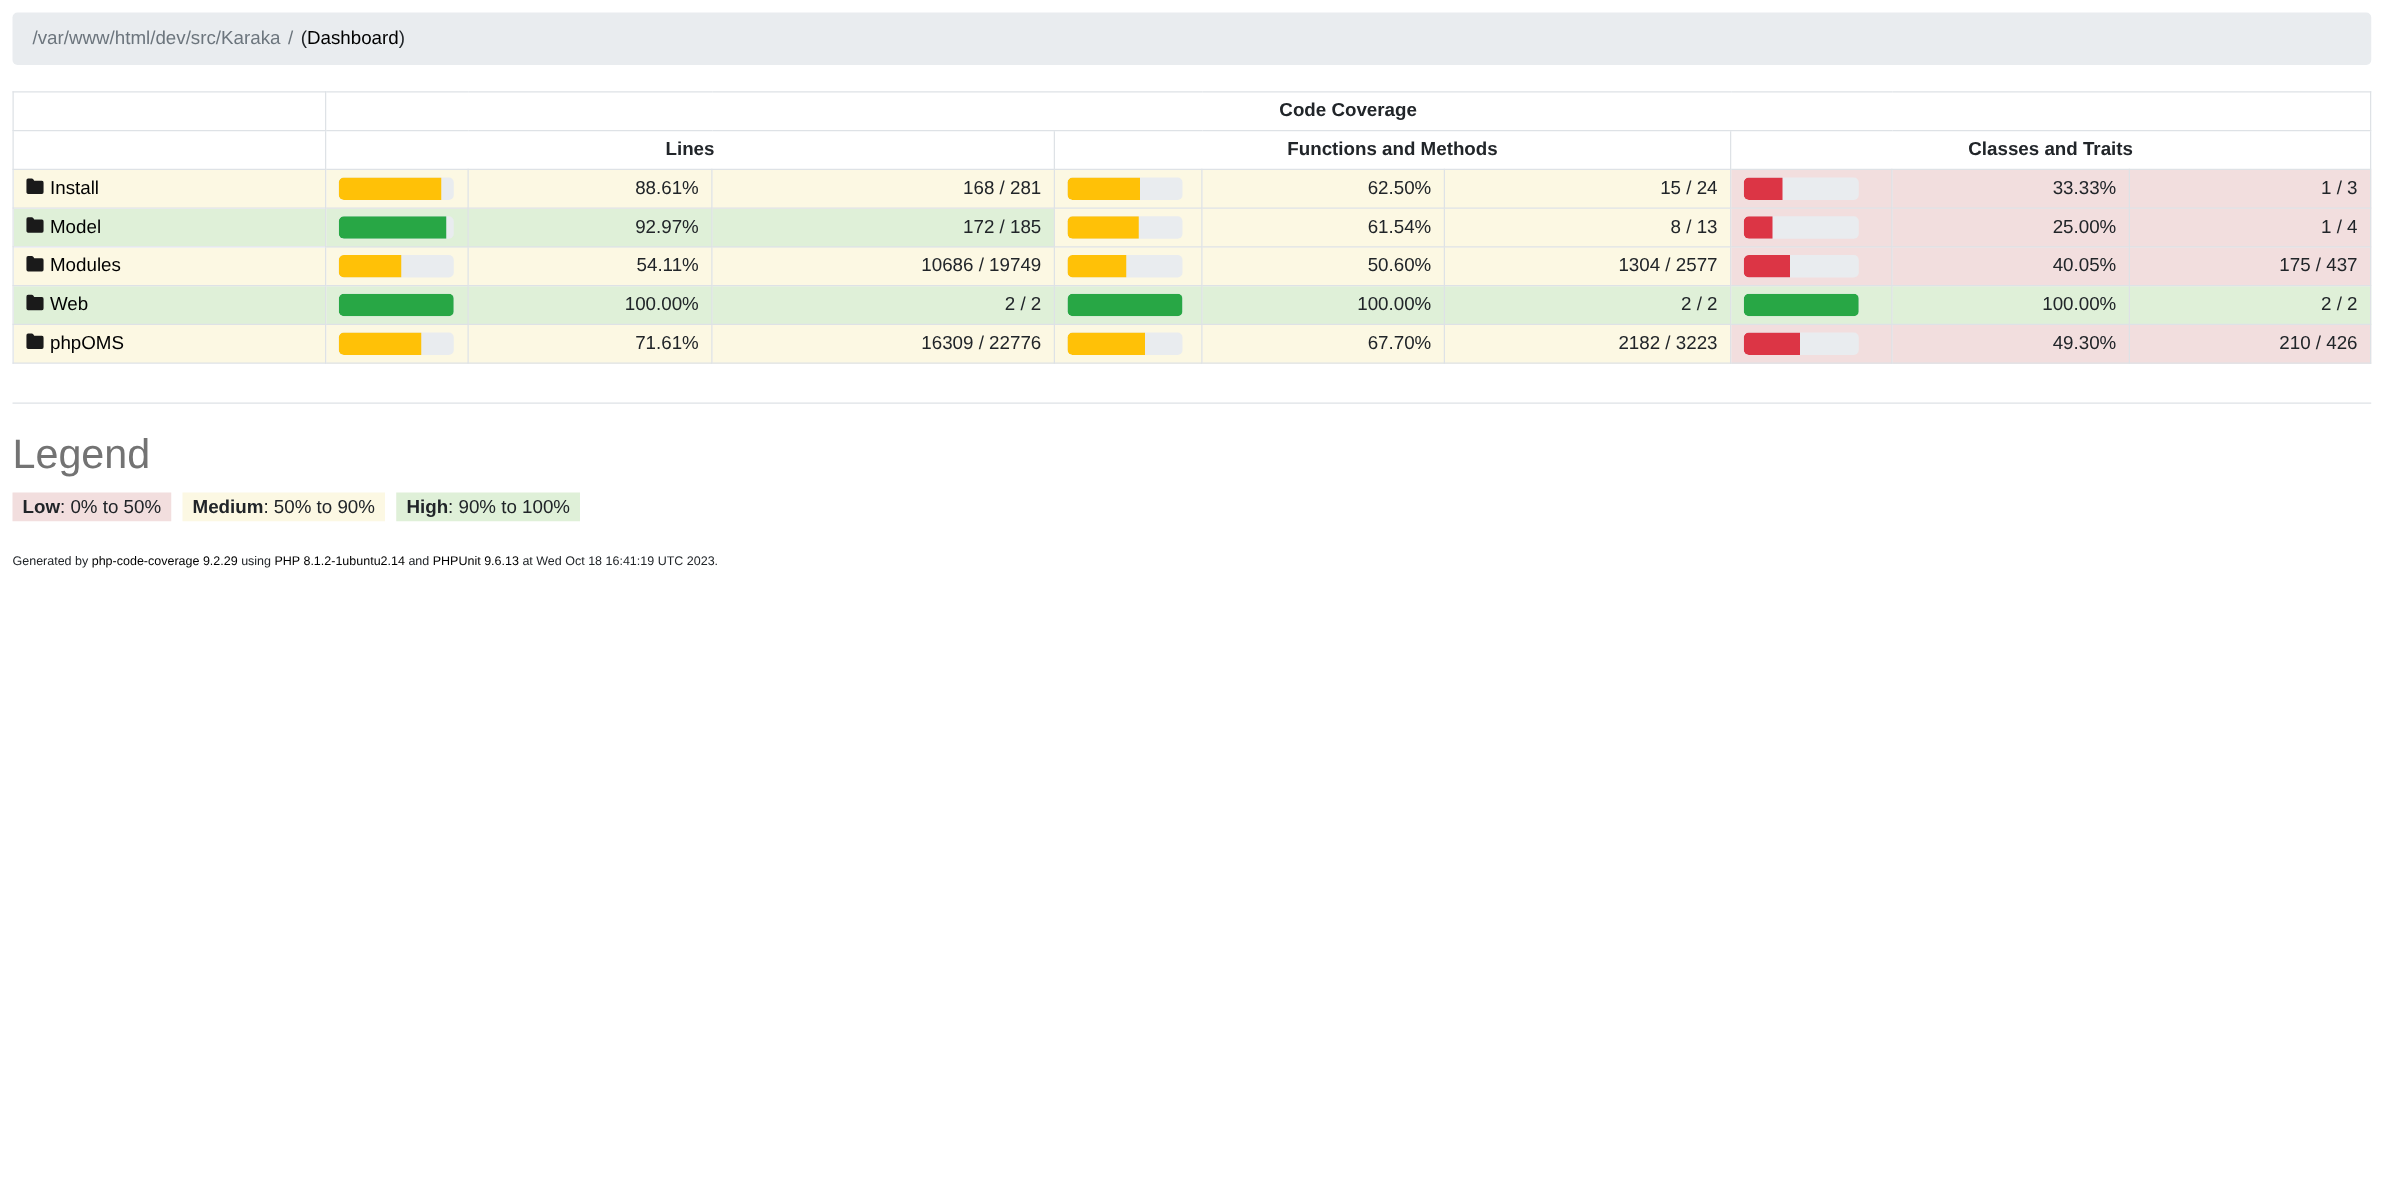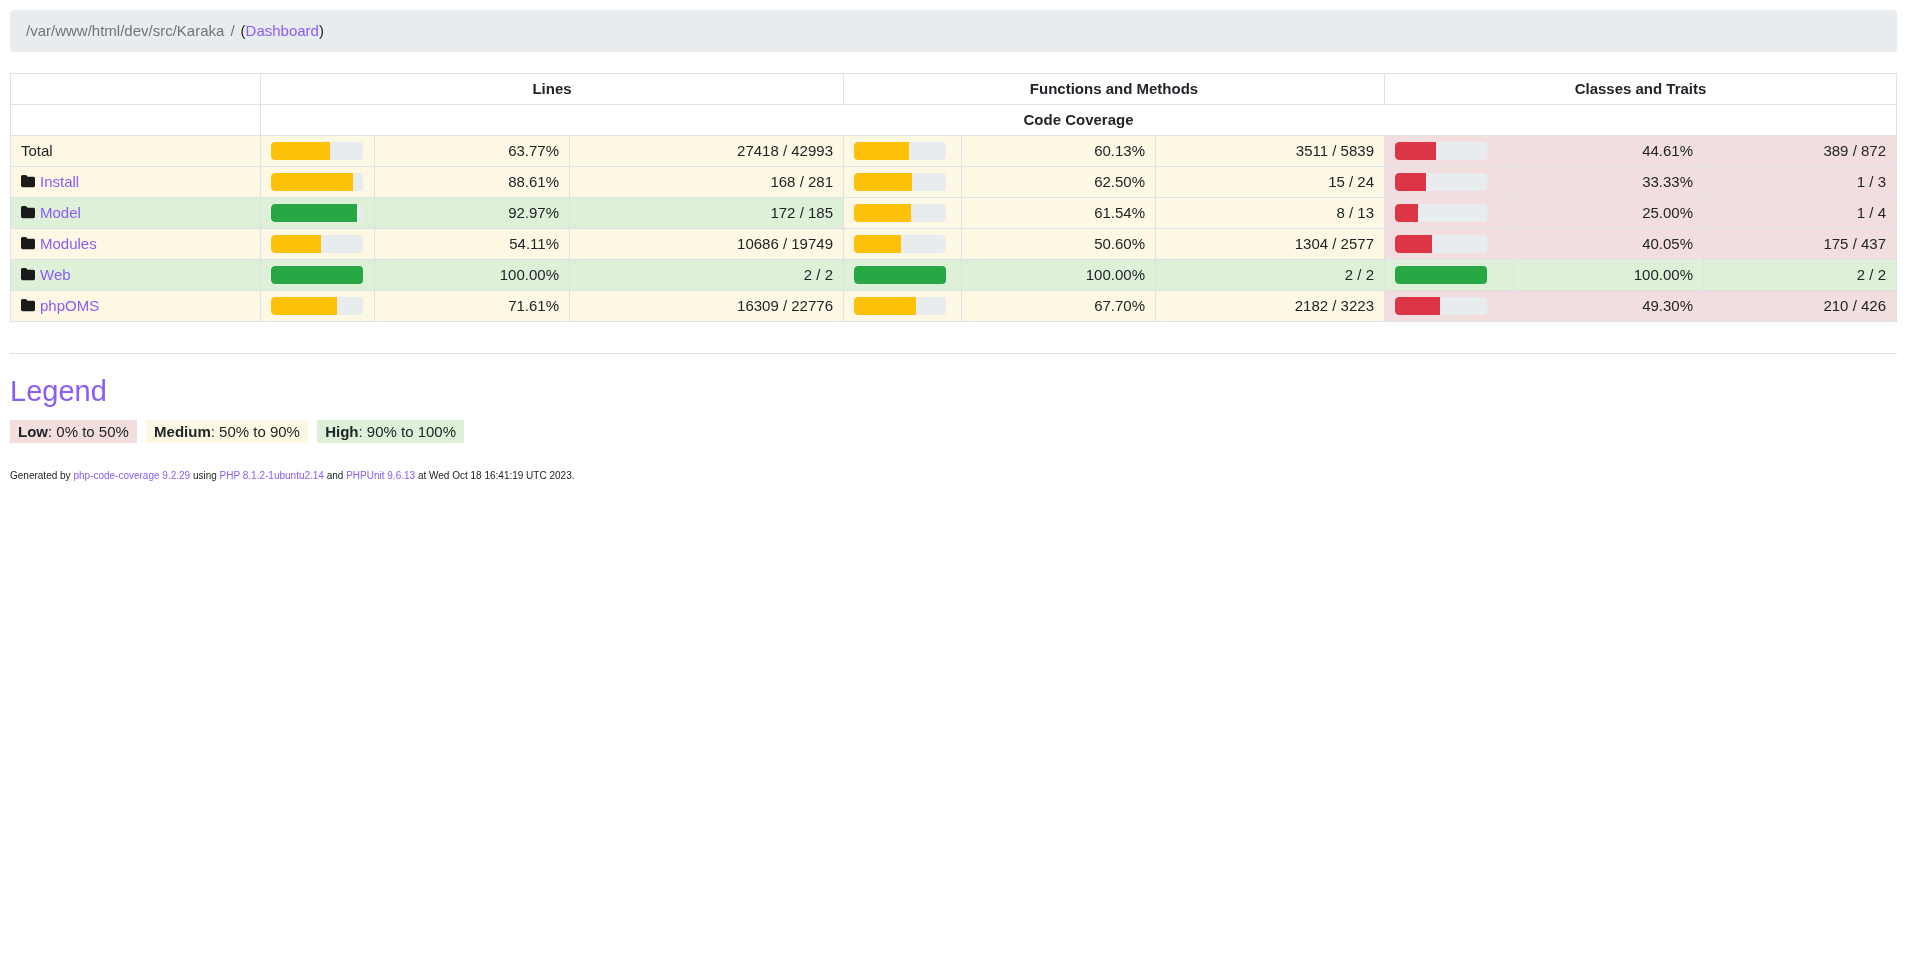--- a/index.html
+++ b/index.html
@@ -17,21 +17,21 @@
   .breadcrumb {
     background: #e9ecef;
     border-radius: 4px;
     padding: 12px 16px;
     margin-bottom: 21px;
     color: #6c757d;
     line-height: 18px;
   }
   .breadcrumb .sep { padding: 0 6px; color: #6c757d; }
   .breadcrumb .parens { color: #212529; }
-  a { color: #8b5cf6; text-decoration: none; margin-top: 10px; }
+  a { color: #000000; text-decoration: none; margin-top: 10px; }
 
   
   table.coverage {
     width: 100%;
     border-collapse: collapse;
     table-layout: fixed;
   }
   table.coverage th, table.coverage td {
     border: 1px solid #dee2e6;
     padding: 6px 10px;
@@ -63,23 +63,23 @@
   .dir-icon { display: inline-block; margin-right: 5px; vertical-align: -1px; }
   .dir-icon svg { display: block; }
 
   hr.rule {
     border: 0;
     border-top: 1px solid #dee2e6;
     margin: 31px 0 0 0;
   }
   h2.legend-title {
     font-weight: 400;
-    font-size: 29px;
+    font-size: 33px;
     margin: 21px 0 12px 0;
-    color: #8b5cf6;
+    color: #737373;
   }
   .legend-row { margin: 0 0 4px 0; }
   .legend-chip {
     display: inline-block;
     padding: 3px 8px;
     margin-right: 5px;
     line-height: 17px;
   }
   .legend-chip b { font-weight: bold; }
 
@@ -106,55 +106,31 @@
     <col style="width:118px">
       <col style="width:194px">
       <col style="width:229px">
     <col style="width:129px">
       <col style="width:190px">
       <col>
   </colgroup>
   <thead>
     <tr>
       <td>&nbsp;</td>
+      <th colspan="9">Code Coverage</th>
+    </tr>
+    <tr>
+      <td>&nbsp;</td>
       <th colspan="3">Lines</th>
       <th colspan="3">Functions and Methods</th>
       <th colspan="3">Classes and Traits</th>
     </tr>
-    <tr>
-      <td>&nbsp;</td>
-      <th colspan="9">Code Coverage</th>
-    </tr>
   </thead>
   <tbody>
 
-    <tr>
-      <td class="name" data-level="warning"><span>Total</span></td>
-      <td data-level="warning">
-          <div class="progress">
-            <div class="progress-bar" data-level="warning" style="width: 63.77%;"></div>
-          </div>
-        </td>
-      <td class="pct" data-level="warning">63.77%</td>
-      <td class="num" data-level="warning">27418 / 42993</td>
-      <td data-level="warning">
-          <div class="progress">
-            <div class="progress-bar" data-level="warning" style="width: 60.13%;"></div>
-          </div>
-        </td>
-      <td class="pct" data-level="warning">60.13%</td>
-      <td class="num" data-level="warning">3511 / 5839</td>
-      <td data-level="danger">
-          <div class="progress">
-            <div class="progress-bar" data-level="danger" style="width: 44.61%;"></div>
-          </div>
-        </td>
-      <td class="pct" data-level="danger">44.61%</td>
-      <td class="num" data-level="danger">389 / 872</td>
-    </tr>
 
     <tr>
       <td class="name" data-level="warning"><span class="dir-icon"><svg width="14" height="14" viewBox="0 0 16 16" fill="#1a1a1a">
               <path d="M1.75 1A1.75 1.75 0 0 0 0 2.75v10.5C0 14.216.784 15 1.75 15h12.5A1.75 1.75 0 0 0 16 13.25v-8.5A1.75 1.75 0 0 0 14.25 3H7.5a.25.25 0 0 1-.2-.1l-.9-1.2A1.75 1.75 0 0 0 5 1H1.75Z"></path>
             </svg></span><a href="#">Install</a></td>
       <td data-level="warning">
           <div class="progress">
             <div class="progress-bar" data-level="warning" style="width: 88.61%;"></div>
           </div>
         </td>

